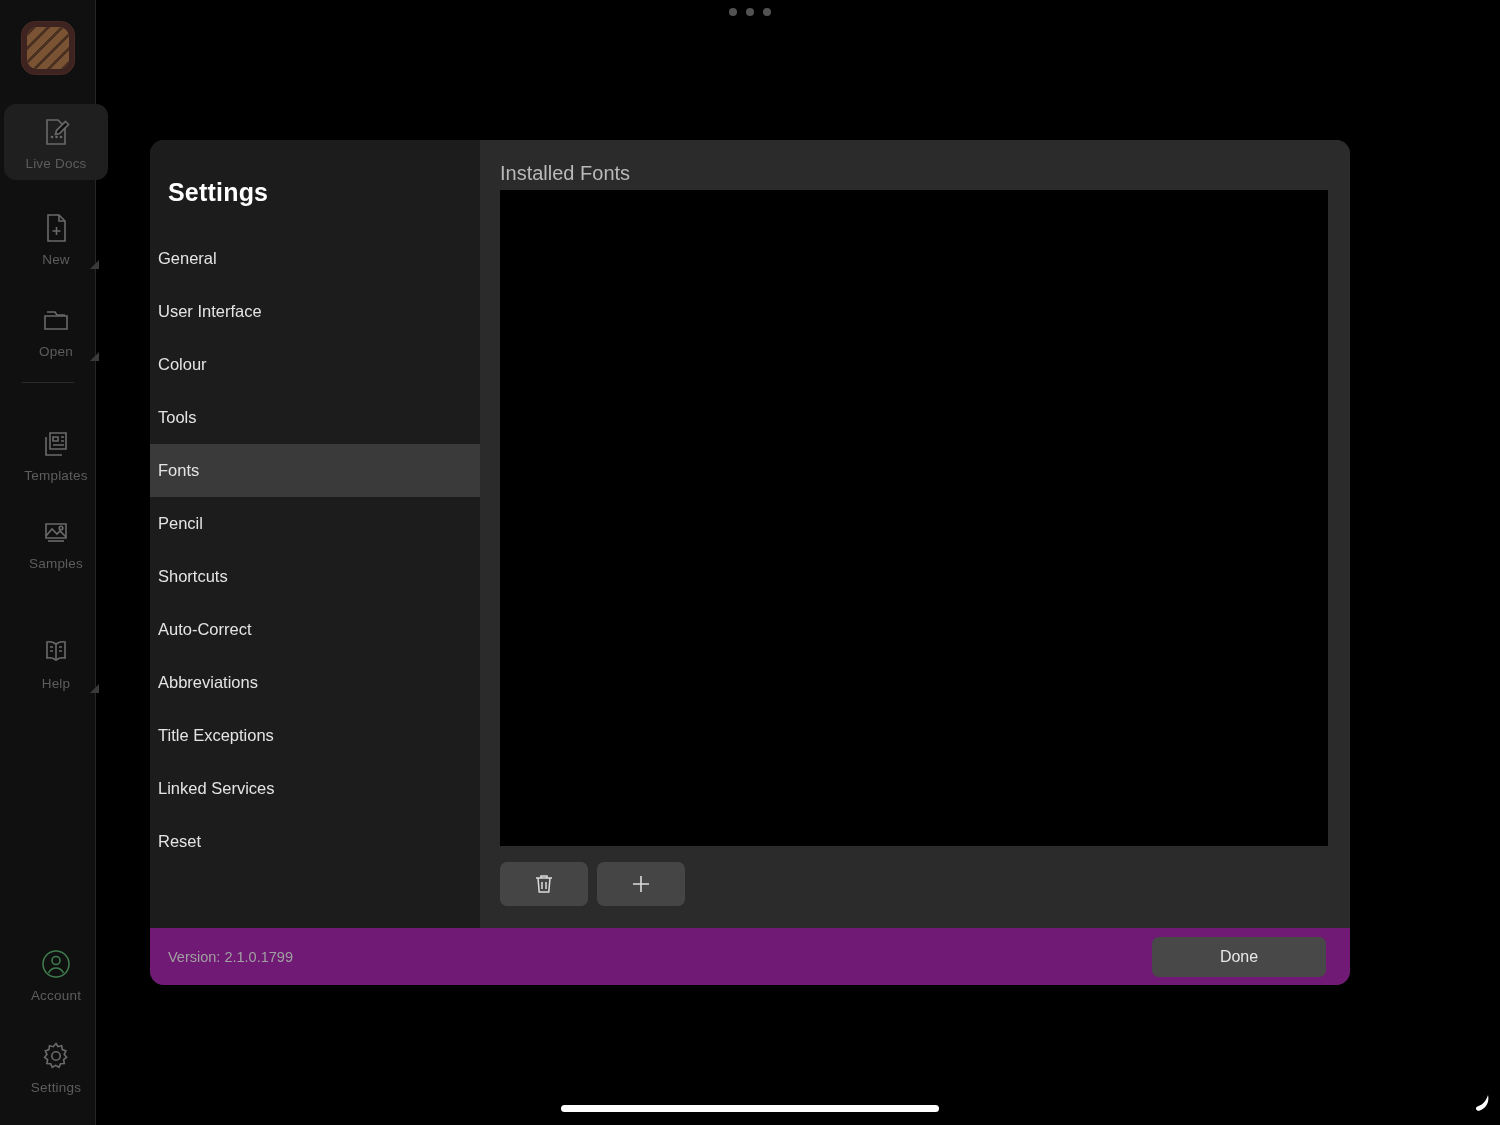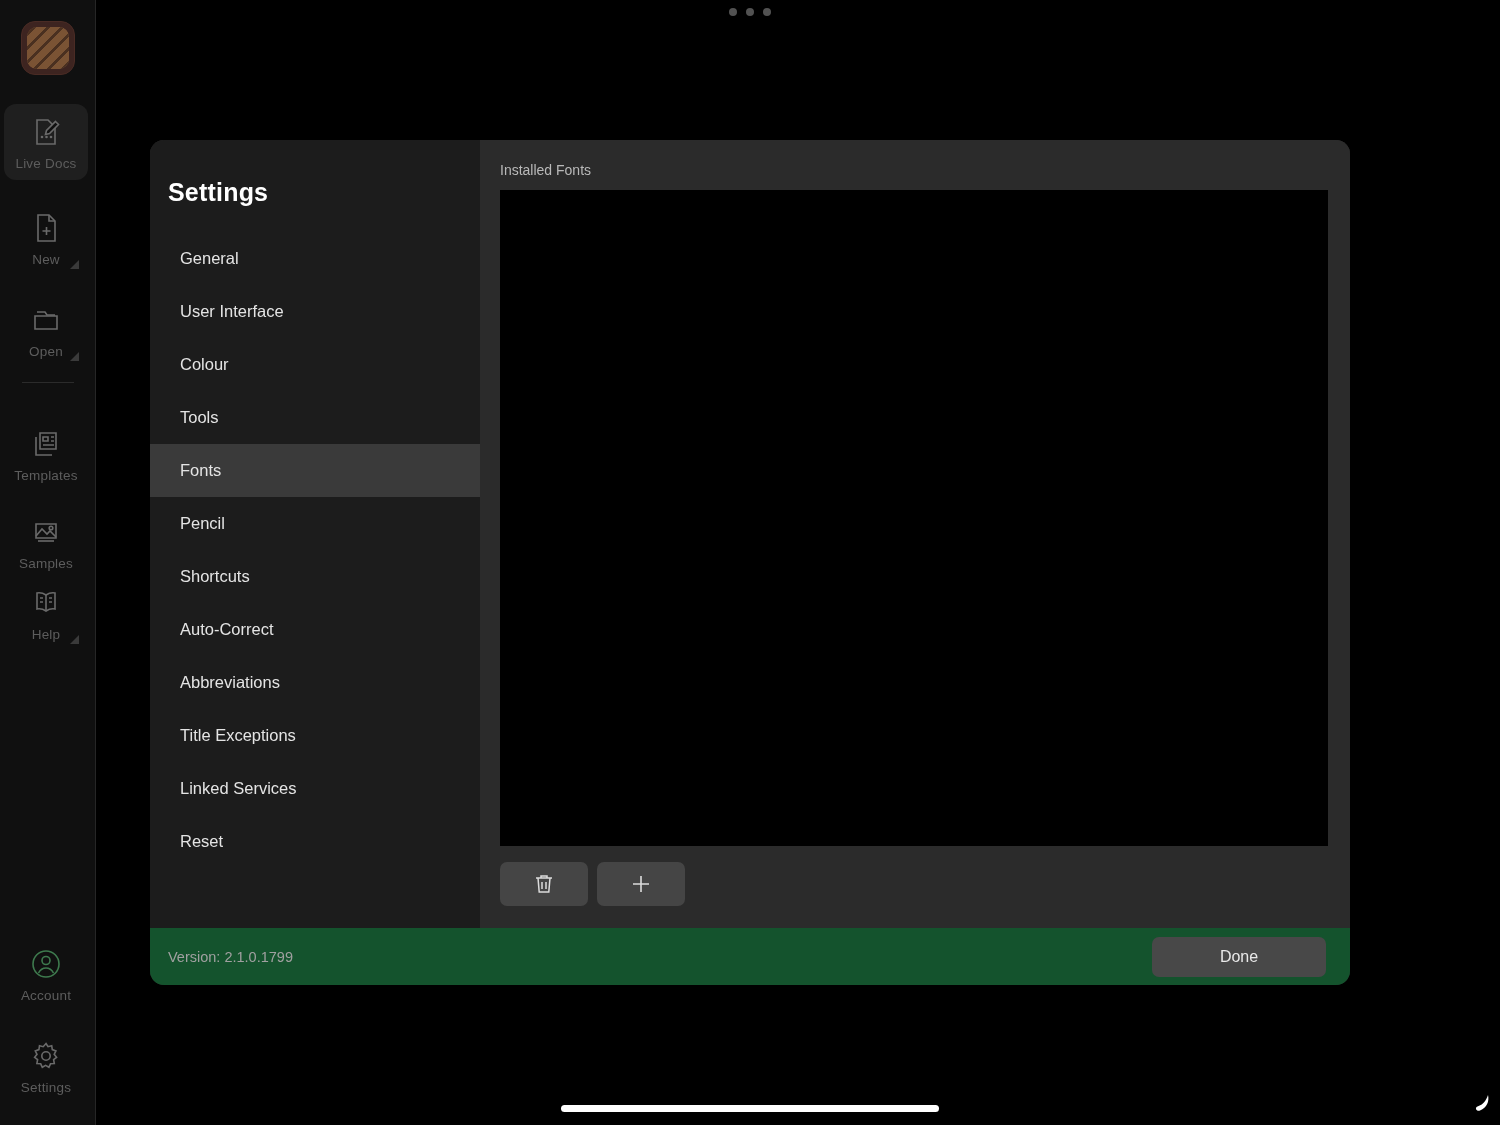--- a/index.html
+++ b/index.html
@@ -36,21 +36,21 @@
     background: #7a5334;
     overflow: hidden;
   }
   .logo .inner::before {
     content: ""; position: absolute; inset: -10px;
     background: repeating-linear-gradient(-45deg,
       #7a5334 0px, #7a5334 7px,
       #4a3020 7px, #4a3020 10px);
   }
   .rail-item {
-    position: absolute; left: 4px; width: 84px;
+    position: absolute; left: 4px; width: 104px;
     display: flex; flex-direction: column; align-items: center;
     color: #5d5d5d;
     font-size: 13.5px;
     padding: 11px 0 9px 0;
     border-radius: 12px;
   }
   .rail-item.active { background: #1f1f1f; }
   .rail-item .ico { width: 34px; height: 34px; margin-bottom: 8px; display:block; }
   .rail-item .lbl { line-height: 1; letter-spacing: .2px; }
   .rail-item .tri {
@@ -74,56 +74,56 @@
     position: absolute; left: 0; top: 0; width: 330px; height: 788px;
     background: #1c1c1c;
   }
   .settings-title {
     position: absolute; left: 18px; top: 38px;
     color: #ffffff; font-size: 25px; font-weight: bold; letter-spacing: .2px;
   }
   .nav-list { position: absolute; left: 0; top: 92px; width: 330px; }
   .nav-item {
     height: 53px; display: flex; align-items: center;
-    padding-left: 30px;
+    padding-left: 8px;
     color: #e4e4e4; font-size: 16.5px;
   }
   .nav-item.selected { background: #3a3a3a; }
 
   .version {
     position: absolute; left: 18px; bottom: 0; height: 57px;
     display: flex; align-items: center;
     color: #a0a0a0; font-size: 14.5px;
   }
 
   
   .right-pane {
     position: absolute; left: 330px; top: 0; right: 0; height: 788px;
     background: #2b2b2b;
   }
   .pane-label {
     position: absolute; left: 20px; top: 22px;
-    color: #b9b9b9; font-size: 14px;
+    color: #b9b9b9; font-size: 20px;
   }
   .font-list {
     position: absolute; left: 20px; top: 50px; width: 828px; height: 656px;
     background: #000000;
   }
   .btn-row { position: absolute; left: 20px; top: 722px; display: flex; gap: 9px; }
   .icon-btn {
     width: 88px; height: 44px; border-radius: 7px;
     background: #454545;
     display: flex; align-items: center; justify-content: center;
   }
   .icon-btn svg { display: block; }
 
   
   .footer {
     position: absolute; left: 0; bottom: 0; width: 1200px; height: 57px;
-    background: #14532d;
+    background: #701a75;
   }
   .done-btn {
     position: absolute; right: 24px; top: 9px;
     width: 174px; height: 40px; border-radius: 7px;
     background: #484848;
     color: #e8e8e8; font-size: 16px;
     display: flex; align-items: center; justify-content: center;
   }
 
   
@@ -207,21 +207,21 @@
         <svg width="34" height="34" viewBox="0 0 34 34" fill="none" stroke="#6a6a6a" stroke-width="1.6">
           <path d="M7 9h20v14H7z"></path>
           <path d="M7 21l6-7 5 5 3-3 6 6"></path>
           <circle cx="22" cy="13" r="1.8"></circle>
           <path d="M9 26h16"></path>
         </svg>
       </span>
       <span class="lbl">Samples</span>
     </div>
 
-    <div class="rail-item" style="top:575px">
+    <div class="rail-item" style="top:624px">
       <span class="ico">
         <svg width="34" height="34" viewBox="0 0 34 34" fill="none" stroke="#6a6a6a" stroke-width="1.6">
           <path d="M17 9c-3-2-6-2.5-9-2v16c3-.5 6 0 9 2 3-2 6-2.5 9-2V7c-3-.5-6 0-9 2z"></path>
           <path d="M17 9v16"></path>
           <path d="M11 12h3M11 16h3M20 12h3M20 16h3"></path>
         </svg>
       </span>
       <span class="lbl">Help</span>
       <span class="tri"></span>
     </div>

